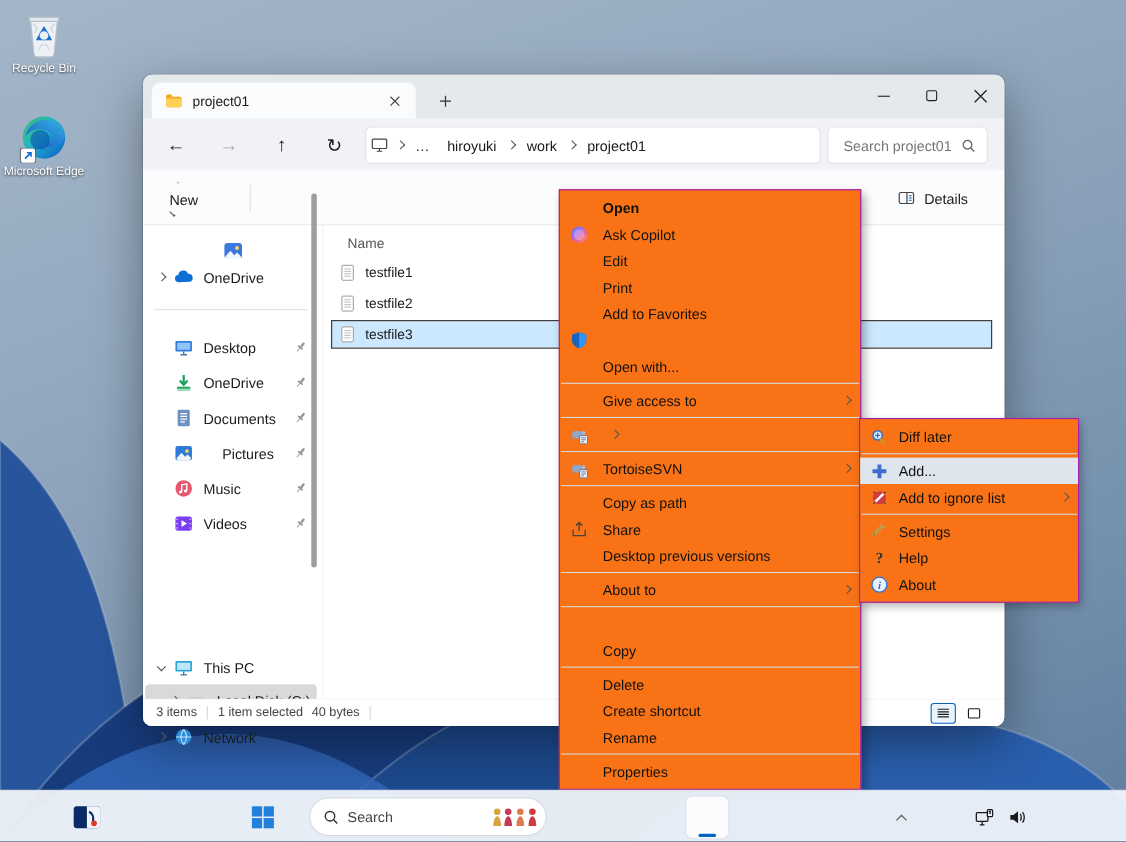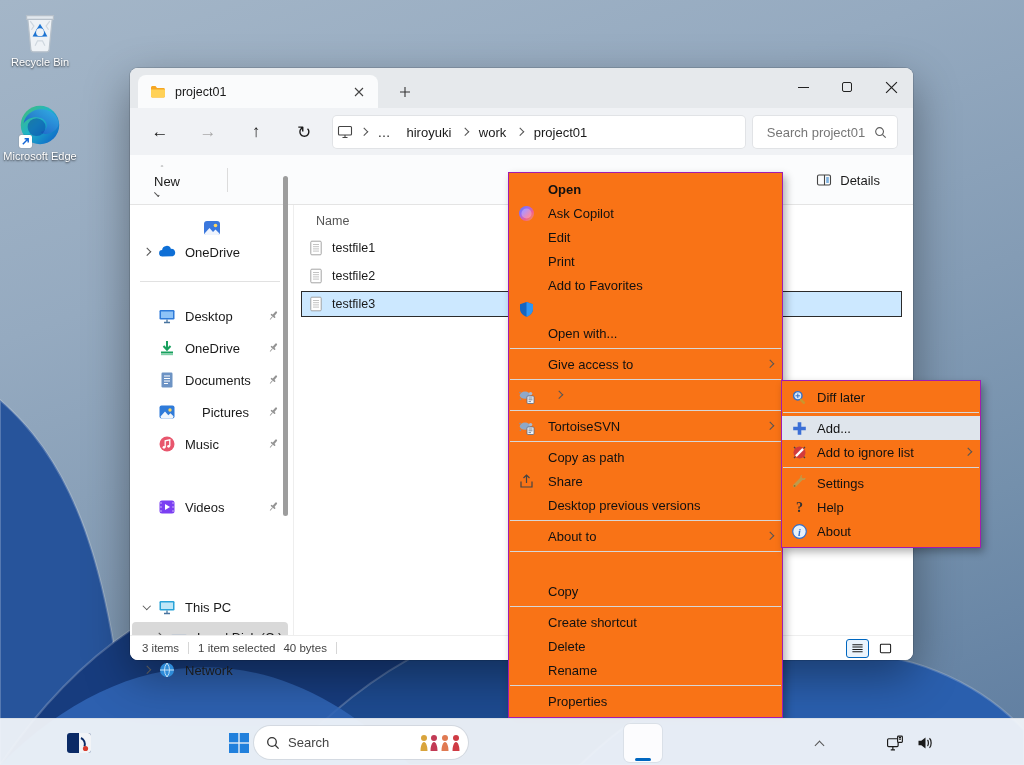--- a/index.html
+++ b/index.html
@@ -94,21 +94,21 @@
   .m-sub-chv{margin-left:8px;}
 
   
   .taskbar{position:absolute;left:0;top:718px;width:1024px;height:47px;
     background:rgba(242,245,250,.94);border-top:1px solid rgba(0,0,0,.05);}
   .tk-btn{position:absolute;top:5px;width:38px;height:38px;border-radius:6px;display:flex;
     align-items:center;justify-content:center;}
   .tk-btn.active{background:rgba(255,255,255,.85);box-shadow:0 0 0 1px rgba(0,0,0,.05);}
   .tk-underline{position:absolute;left:50%;transform:translateX(-50%);bottom:1px;width:16px;height:3px;
     border-radius:2px;background:#0067c0;}
-  .tk-search{position:absolute;left:254px;top:7px;width:214px;height:33px;background:#fff;border-radius:17px;
+  .tk-search{position:absolute;left:282px;top:7px;width:214px;height:33px;background:#fff;border-radius:17px;
     box-shadow:0 0 0 1px rgba(0,0,0,.08);display:flex;align-items:center;padding:0 6px 0 12px;font-size:13px;color:#444;}
   .tk-search .sl{flex:1;margin-left:8px;}
   .chv{display:inline-block;width:7px;height:7px;border-right:1.4px solid #555;border-bottom:1.4px solid #555;}
   .chv.r{transform:rotate(-45deg);}
   .chv.d{transform:rotate(45deg);margin-top:-3px;}
   .chv.u{transform:rotate(-135deg);margin-top:4px;}
   .chv.sm{width:5.5px;height:5.5px;}
 </style>
 </head>
 <body>
@@ -405,21 +405,21 @@
           </span>
           <span class="slbl">Music</span>
           <span class="pin"><svg viewBox="0 0 16 16">
               <g transform="rotate(40 8 8)" fill="#6f6f6f">
                 <rect x="6.8" y="1.5" width="2.4" height="6" rx="1"></rect>
                 <rect x="4.8" y="7" width="6.4" height="1.8" rx=".9"></rect>
                 <rect x="7.6" y="8.8" width=".9" height="4.5"></rect>
               </g>
             </svg></span>
         </div>
-        <div class="side-row" style="top: 256px; margin-top: 31px;">
+        <div class="side-row" style="top: 256px;">
           <span class="chvbox"></span>
           <span class="sic">
             <svg viewBox="0 0 18 18">
               <rect x="1.5" y="2.5" width="15" height="13" rx="2.5" fill="#7b3ff2"></rect>
               <path d="M7 6l5 3-5 3z" fill="#fff"></path>
               <path d="M2 5h2M2 9h2M2 13h2M14 5h2M14 9h2M14 13h2" stroke="#c9aef8" stroke-width="1"></path>
             </svg>
           </span>
           <span class="slbl">Videos</span>
           <span class="pin"><svg viewBox="0 0 16 16">
@@ -630,25 +630,25 @@
       <div class="m-item">
         <span class="m-ic"></span>
       </div>
       <div class="m-item">
         <span class="m-ic"></span>
         <span class="m-lbl">Copy</span>
       </div>
       <div class="m-sep"></div>
       <div class="m-item">
         <span class="m-ic"></span>
+        <span class="m-lbl">Delete</span>
+      </div>
+      <div class="m-item">
+        <span class="m-ic"></span>
         <span class="m-lbl">Create shortcut</span>
-      </div>
-      <div class="m-item">
-        <span class="m-ic"></span>
-        <span class="m-lbl">Delete</span>
       </div>
       <div class="m-item">
         <span class="m-ic"></span>
         <span class="m-lbl">Rename</span>
       </div>
       <div class="m-sep"></div>
       <div class="m-item">
         <span class="m-ic"></span>
         <span class="m-lbl">Properties</span>
       </div>

